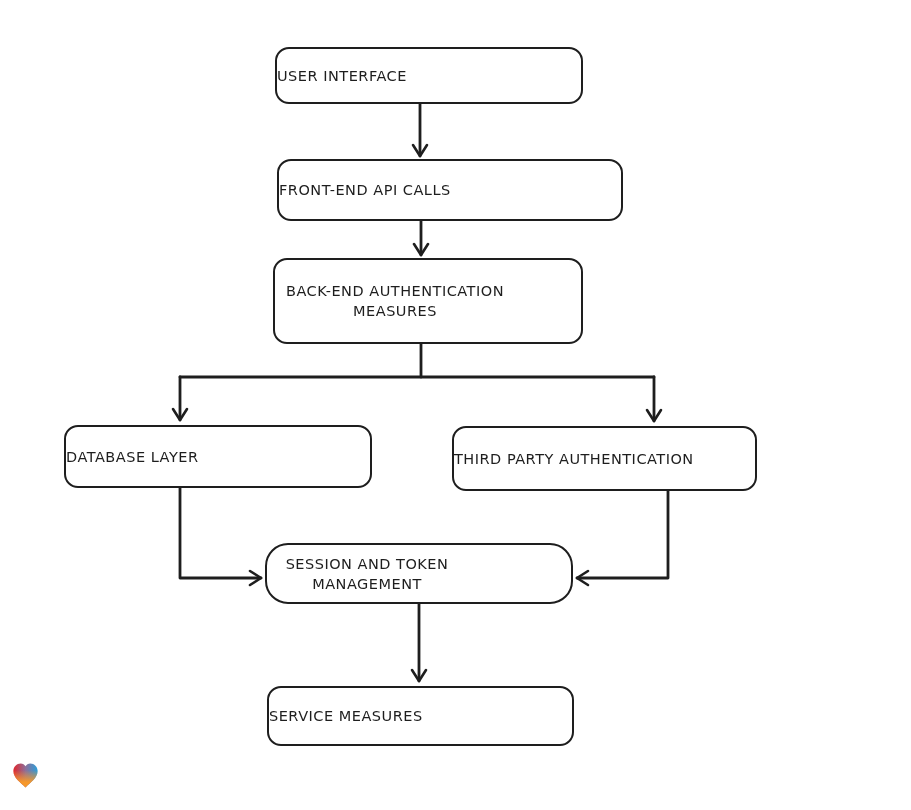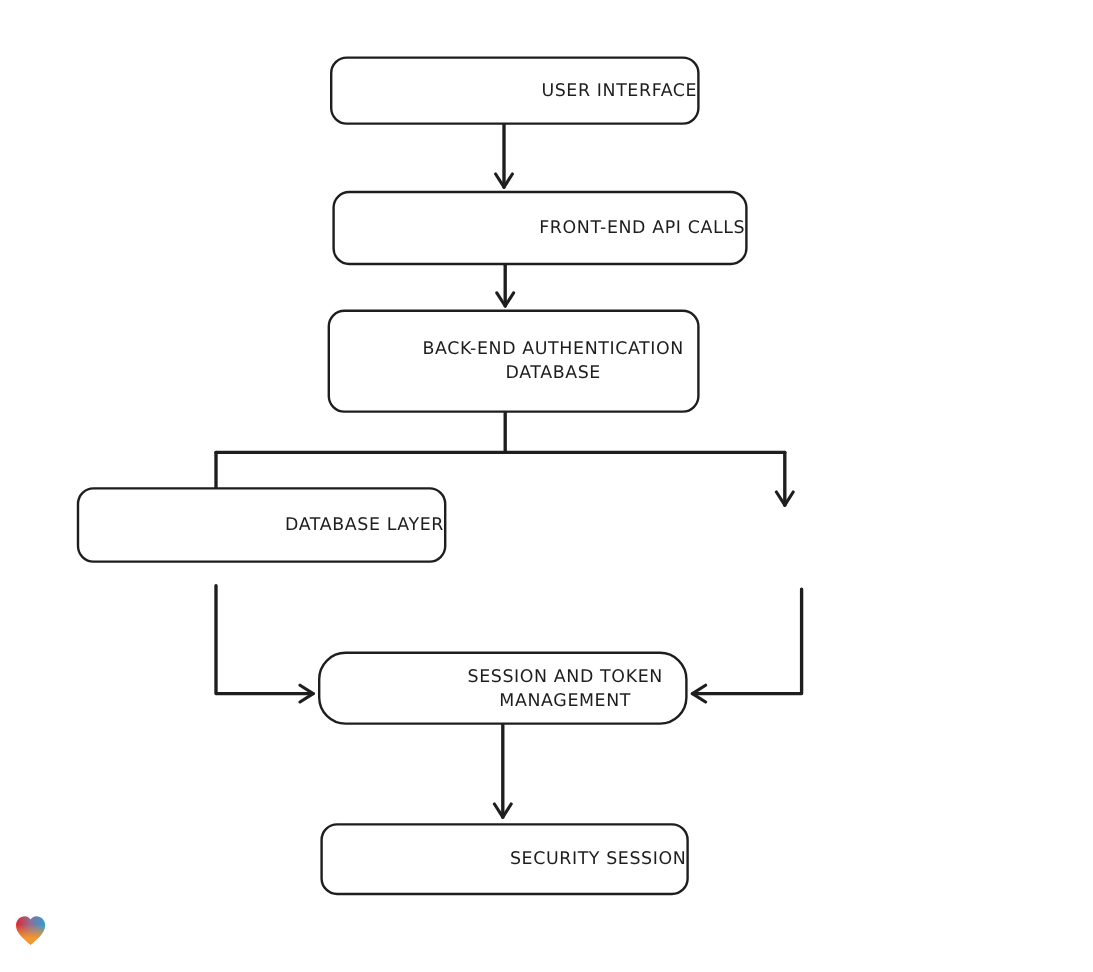--- a/index.html
+++ b/index.html
@@ -26,34 +26,34 @@
     pointer-events: none;
   }
   .node {
     position: absolute;
     box-sizing: border-box;
     border: 2.6px solid #1e1e1e;
     border-radius: 14px;
     background: #ffffff;
     display: flex;
     align-items: center;
-    justify-content: flex-end;
+    justify-content: flex-start;
     text-align: center;
     color: #1e1e1e;
     font-size: 14.5px;
     letter-spacing: 0.5px;
     line-height: 20px;
     cursor: default;
   }
   .node span { display: inline-block; }
   .n1 { left: 275px; top: 47px;  width: 308px; height: 57px; }
   .n2 { left: 277px; top: 159px; width: 346px; height: 62px; }
   .n3 { left: 273px; top: 258px; width: 310px; height: 86px; }
   .n3 span { max-width: 240px; }
-  .n4 { left: 64px;  top: 406px; width: 308px; height: 63px; }
+  .n4 { left: 64px;  top: 425px; width: 308px; height: 63px; }
   .n5 { left: 452px; top: 426px; width: 305px; height: 65px; }
   .n6 { left: 265px; top: 543px; width: 308px; height: 61px; border-radius: 23px; }
   .n6 span { max-width: 200px; }
   .n7 { left: 267px; top: 686px; width: 307px; height: 60px; }
   .brand-logo {
     position: absolute;
     left: 10px;
     top: 760px;
     width: 31px;
     height: 31px;
@@ -84,30 +84,33 @@
     </g>
   </svg>
 
   <div class="node n1">
     <span>USER INTERFACE</span>
   </div>
   <div class="node n2">
     <span>FRONT-END API CALLS</span>
   </div>
   <div class="node n3">
-    <span>BACK-END AUTHENTICATION DATABASE</span>
+    <span>BACK-END AUTHENTICATION MEASURES</span>
   </div>
   <div class="node n4">
     <span>DATABASE LAYER</span>
+  </div>
+  <div class="node n5">
+    <span>THIRD PARTY AUTHENTICATION</span>
   </div>
   <div class="node n6">
     <span>SESSION AND TOKEN MANAGEMENT</span>
   </div>
   <div class="node n7">
-    <span>SECURITY SESSION</span>
+    <span>SERVICE MEASURES</span>
   </div>
 
   <div class="brand-logo">
     <svg width="31" height="31" viewBox="0 0 24 24">
       <defs>
         <linearGradient id="hg1" x1="0" y1="0" x2="1" y2="0">
           <stop offset="0" stop-color="#e2252b"></stop>
           <stop offset="0.5" stop-color="#8c6f9a"></stop>
           <stop offset="1" stop-color="#2b9fd9"></stop>
         </linearGradient>

